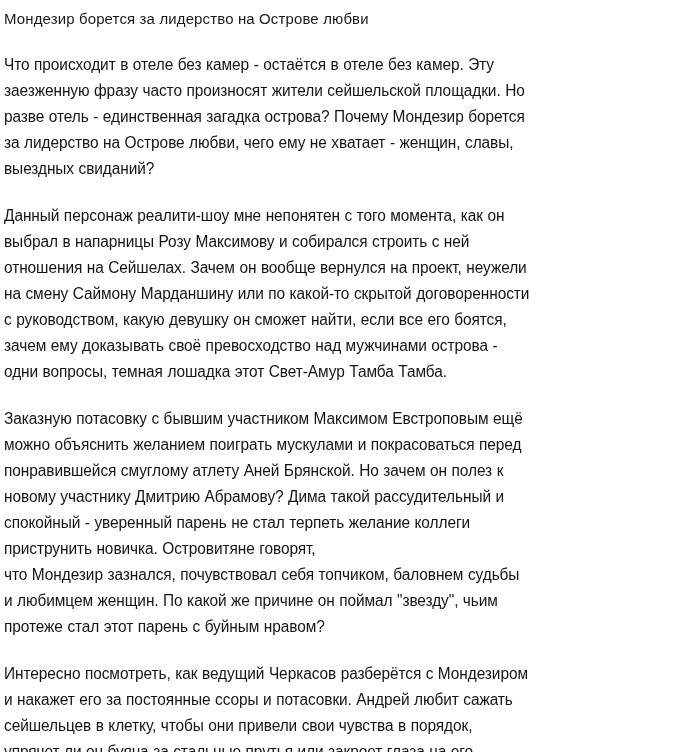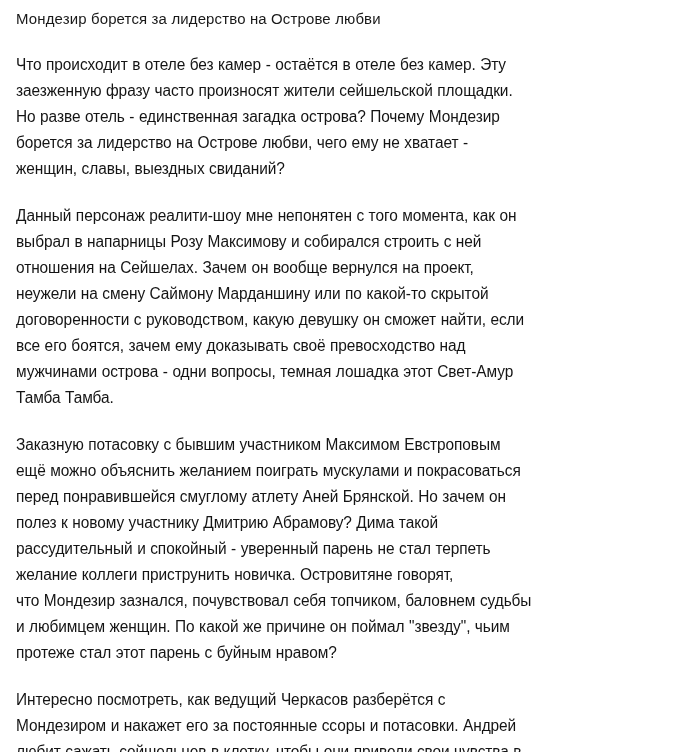--- a/index.html
+++ b/index.html
@@ -14,21 +14,21 @@
     overflow: hidden;
     font-family: "Liberation Sans", "DejaVu Sans", sans-serif;
     color: #1a1a1a;
     -webkit-font-smoothing: antialiased;
   }
 
   .page {
     box-sizing: border-box;
     width: 573px;
     height: 752px;
-    padding: 6px 36px 0 16px;
+    padding: 6px 36px 0 4px;
     background: #ffffff;
   }
 
   .article-title {
     font-size: 15.5px;
     line-height: 26px;
     font-weight: 400;
     color: #181818;
     margin: 0;
     padding: 0;

